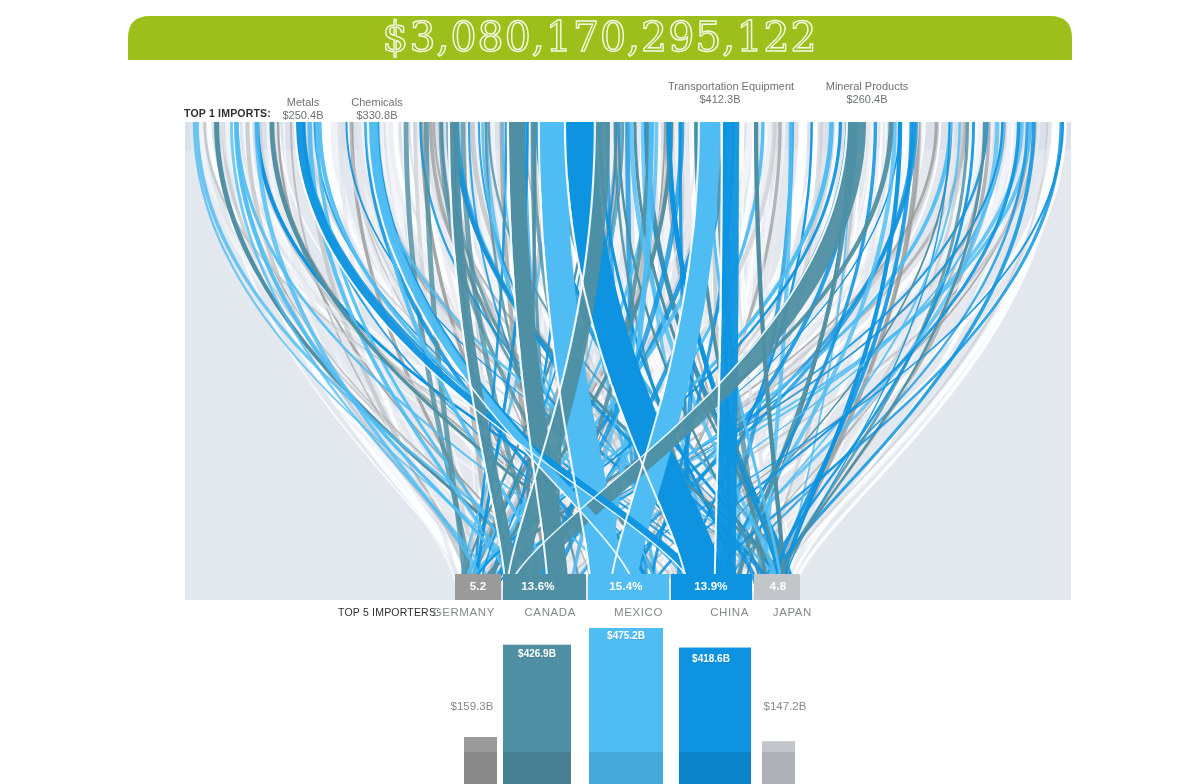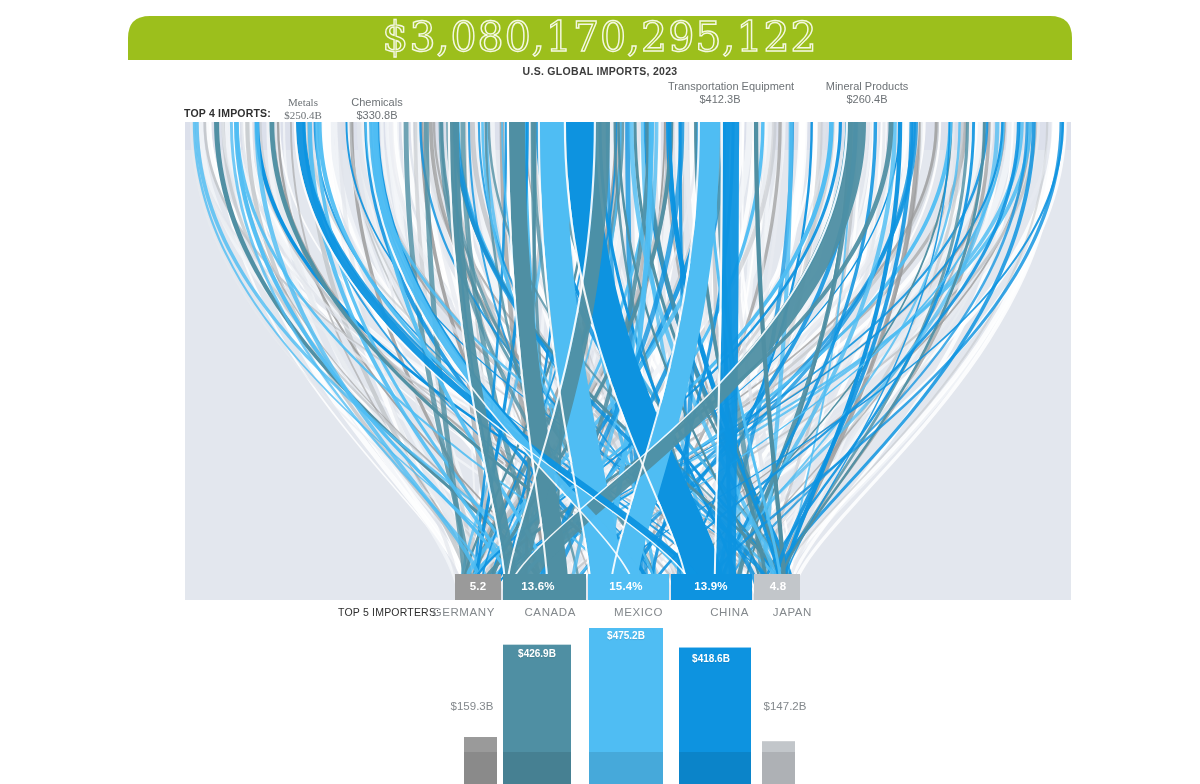--- a/index.html
+++ b/index.html
@@ -79,25 +79,24 @@
 
 <div id="stage">
 
   <div class="banner-wrap">
     <svg width="1200" height="54" viewBox="0 0 1200 54" style="position:absolute;left:0;top:0;">
       <path d="M150 4 L1050 4 Q1072 4 1072 26 L1072 48 L128 48 L128 26 Q128 4 150 4 Z" fill="#9cbf1c"></path>
     </svg>
     <div class="banner-title">$3,080,170,295,122</div>
   </div>
 
-  <div class="subtitle">U.S. GLOBAL IMPORTS, 2023</div>
-
-  <div class="imports-key">TOP 4 IMPORTS:</div>
-
-  <div class="srclabel" style="left:263px;top:88px;width:80px;font-family:Liberation Serif, serif;">
+
+  <div class="imports-key">TOP 1 IMPORTS:</div>
+
+  <div class="srclabel" style="left:263px;top:88px;width:80px;">
     <div>Metals</div>
     <div>$250.4B</div>
   </div>
 
   <div class="srclabel" style="left:332px;top:88px;width:90px;">
     <div>Chemicals</div>
     <div>$330.8B</div>
   </div>
 
 

